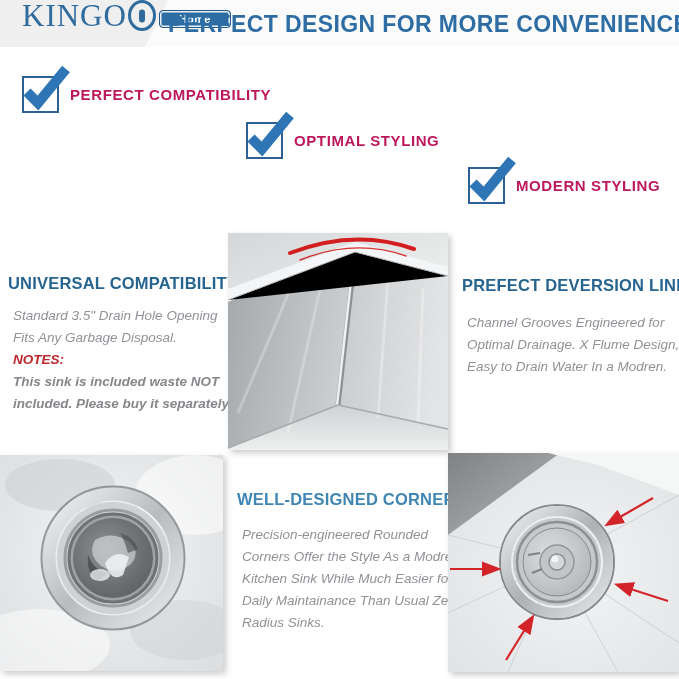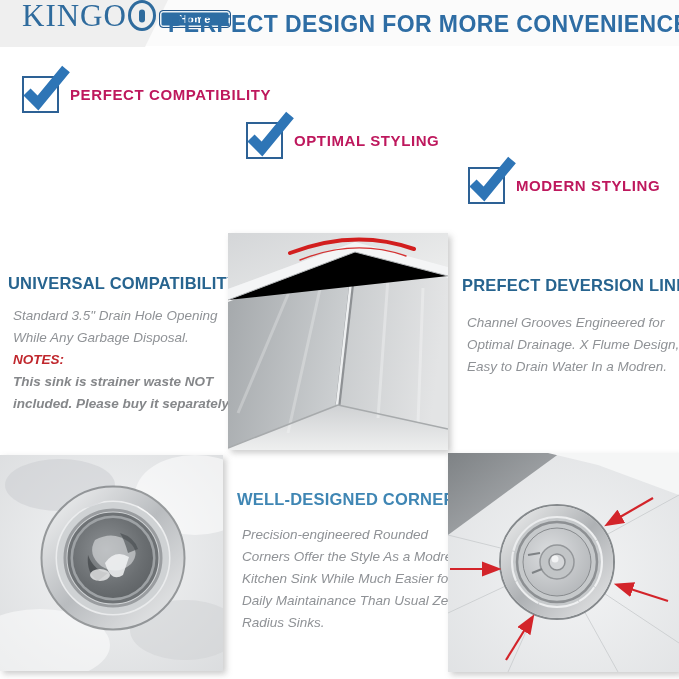--- a/index.html
+++ b/index.html
@@ -110,23 +110,23 @@
         <path d="M3 26 L14 37 L42 3" fill="none" stroke="#2e75b6" stroke-width="10" stroke-linejoin="miter"></path>
       </svg>
     </span>
     <span class="check-label">MODERN STYLING</span>
   </div>
 
   <div class="feature" id="feature-universal">
     <h2>UNIVERSAL COMPATIBILITY</h2>
     <div class="body">
       <div class="line">Standard 3.5" Drain Hole Opening</div>
-      <div class="line">While Any Garbage Disposal.</div>
+      <div class="line">Fits Any Garbage Disposal.</div>
       <div class="notes-label">NOTES:</div>
-      <div class="note-line">This sink is strainer waste NOT</div>
+      <div class="note-line">This sink is included waste NOT</div>
       <div class="note-line">included. Please buy it separately.</div>
     </div>
   </div>
 
   <div class="feature" id="feature-diversion">
     <h2>PREFECT DEVERSION LINE</h2>
     <div class="body" style="margin-top:17px;">
       <div class="line" style="line-height:22px;">Channel Grooves Engineered for</div>
       <div class="line" style="line-height:22px;">Optimal Drainage. X Flume Design,</div>
       <div class="line" style="line-height:22px;">Easy to Drain Water In a Modren.</div>

